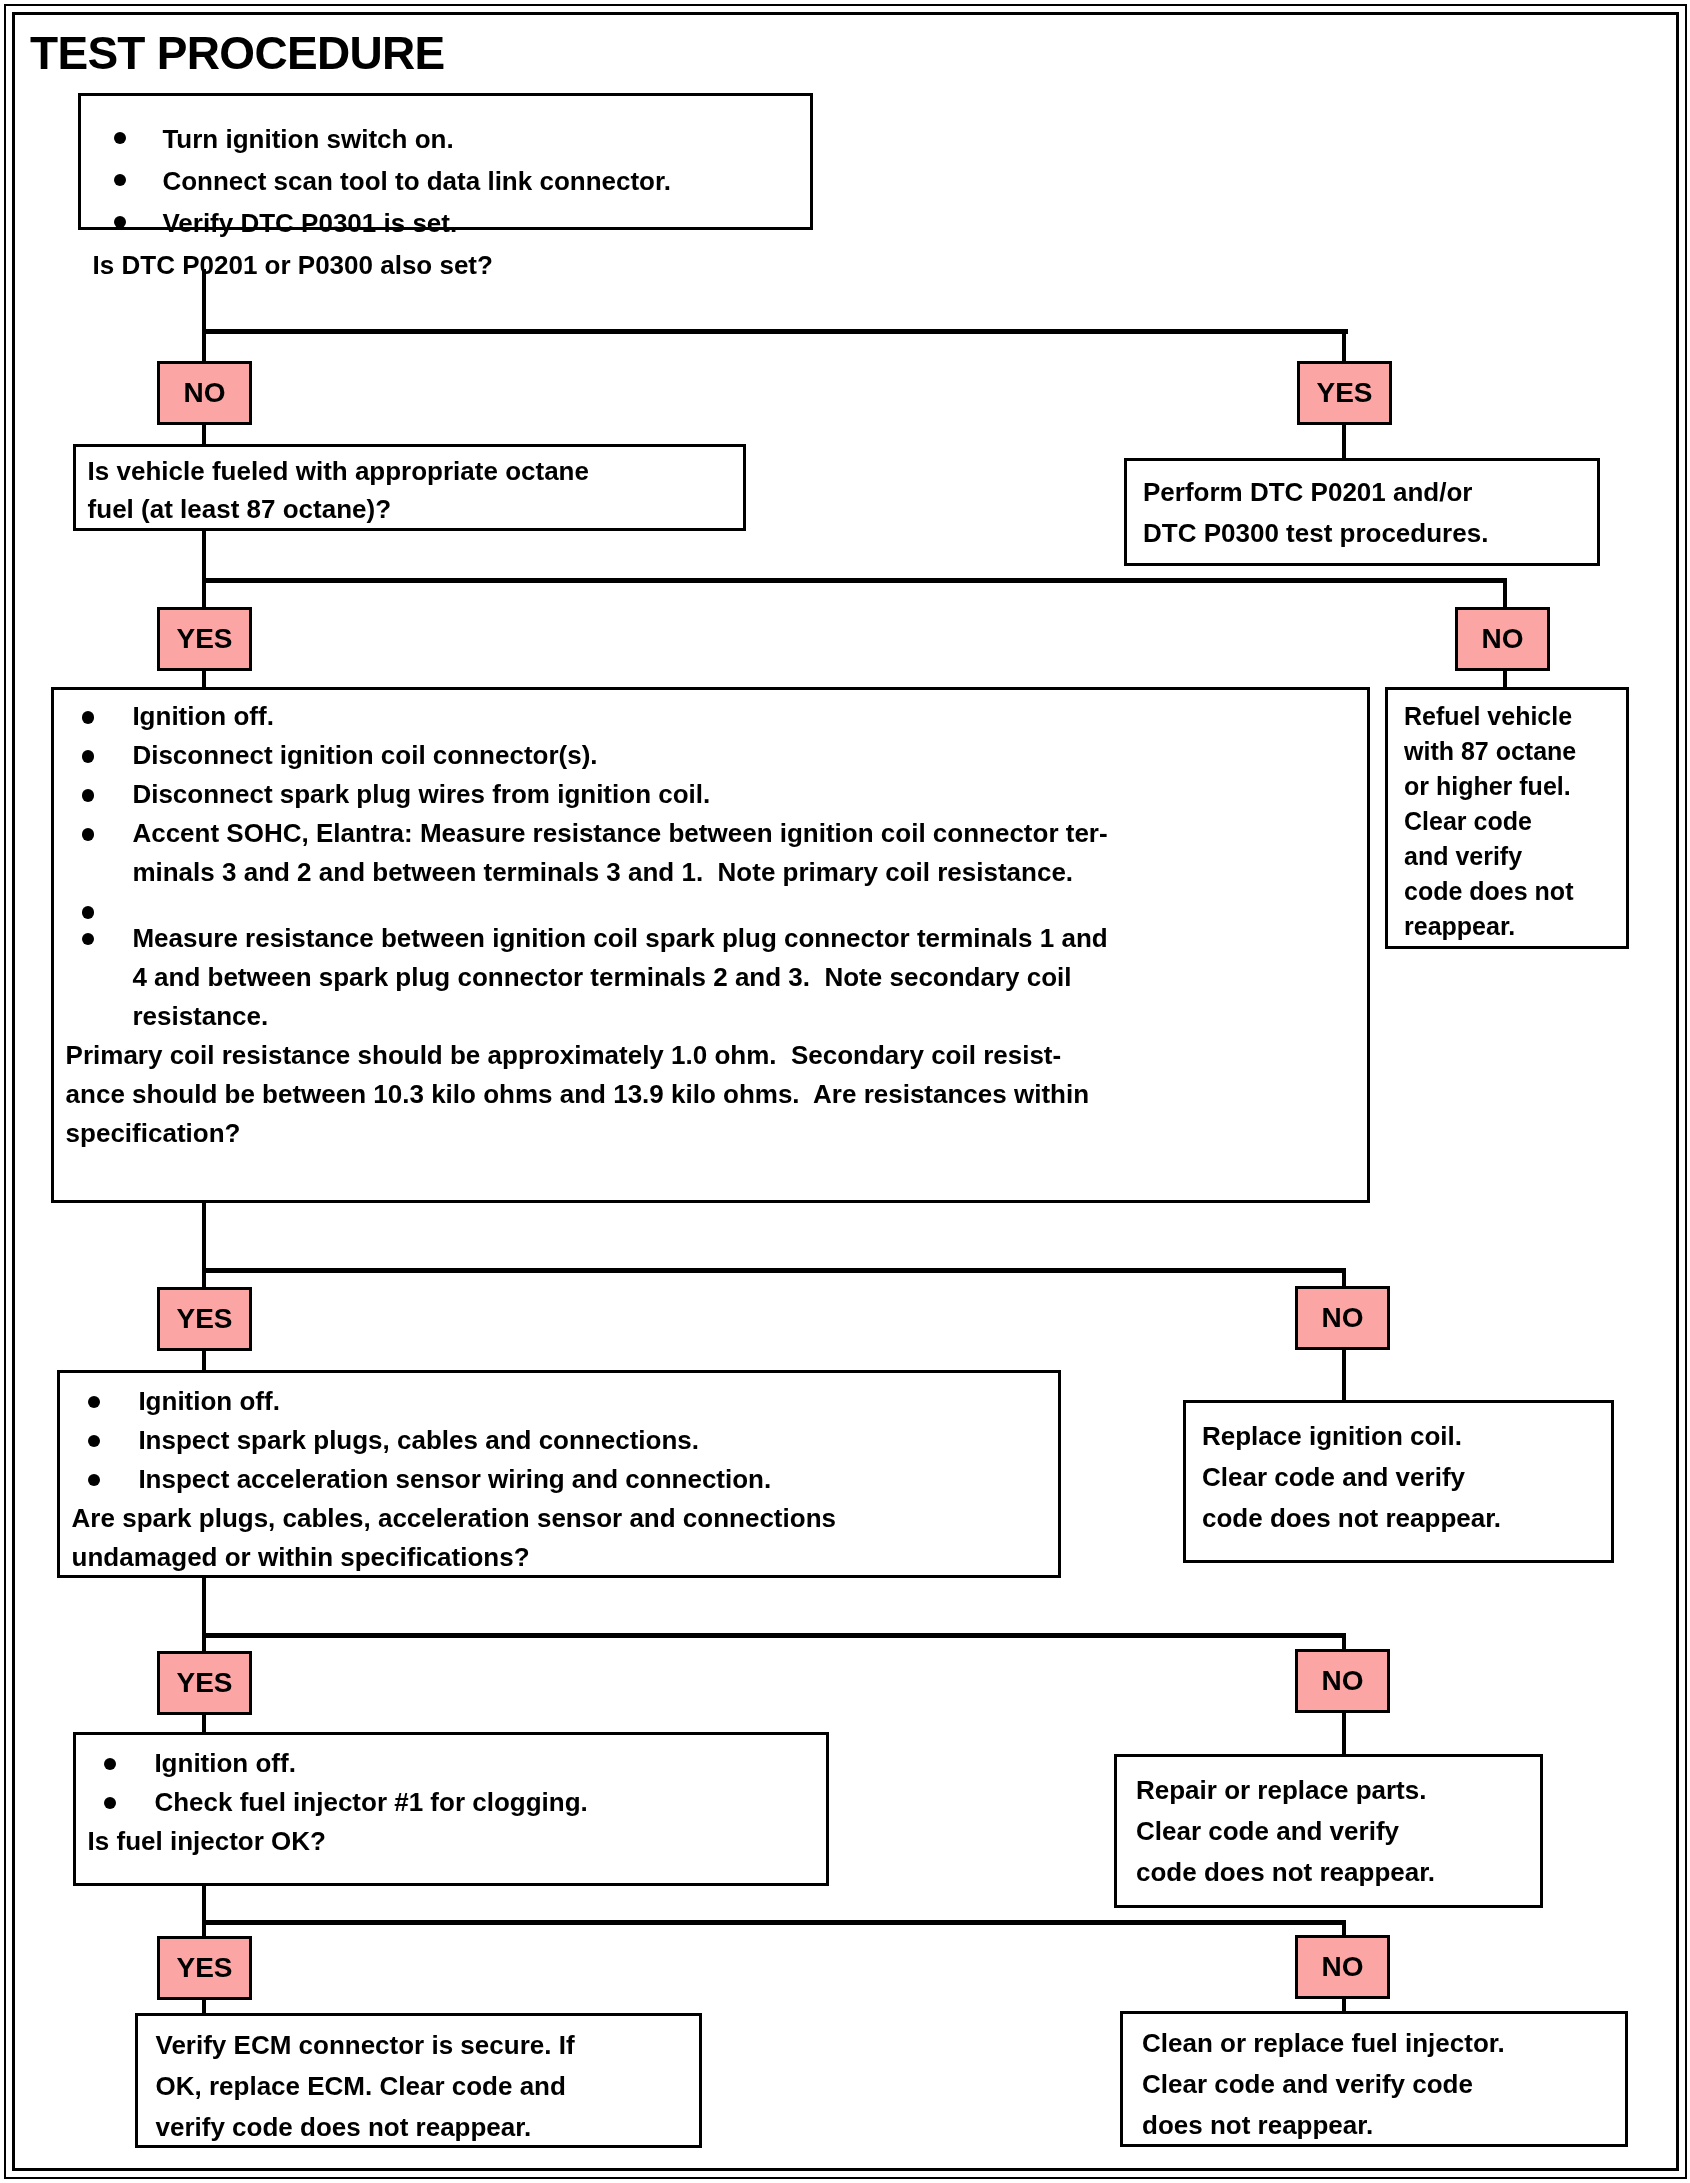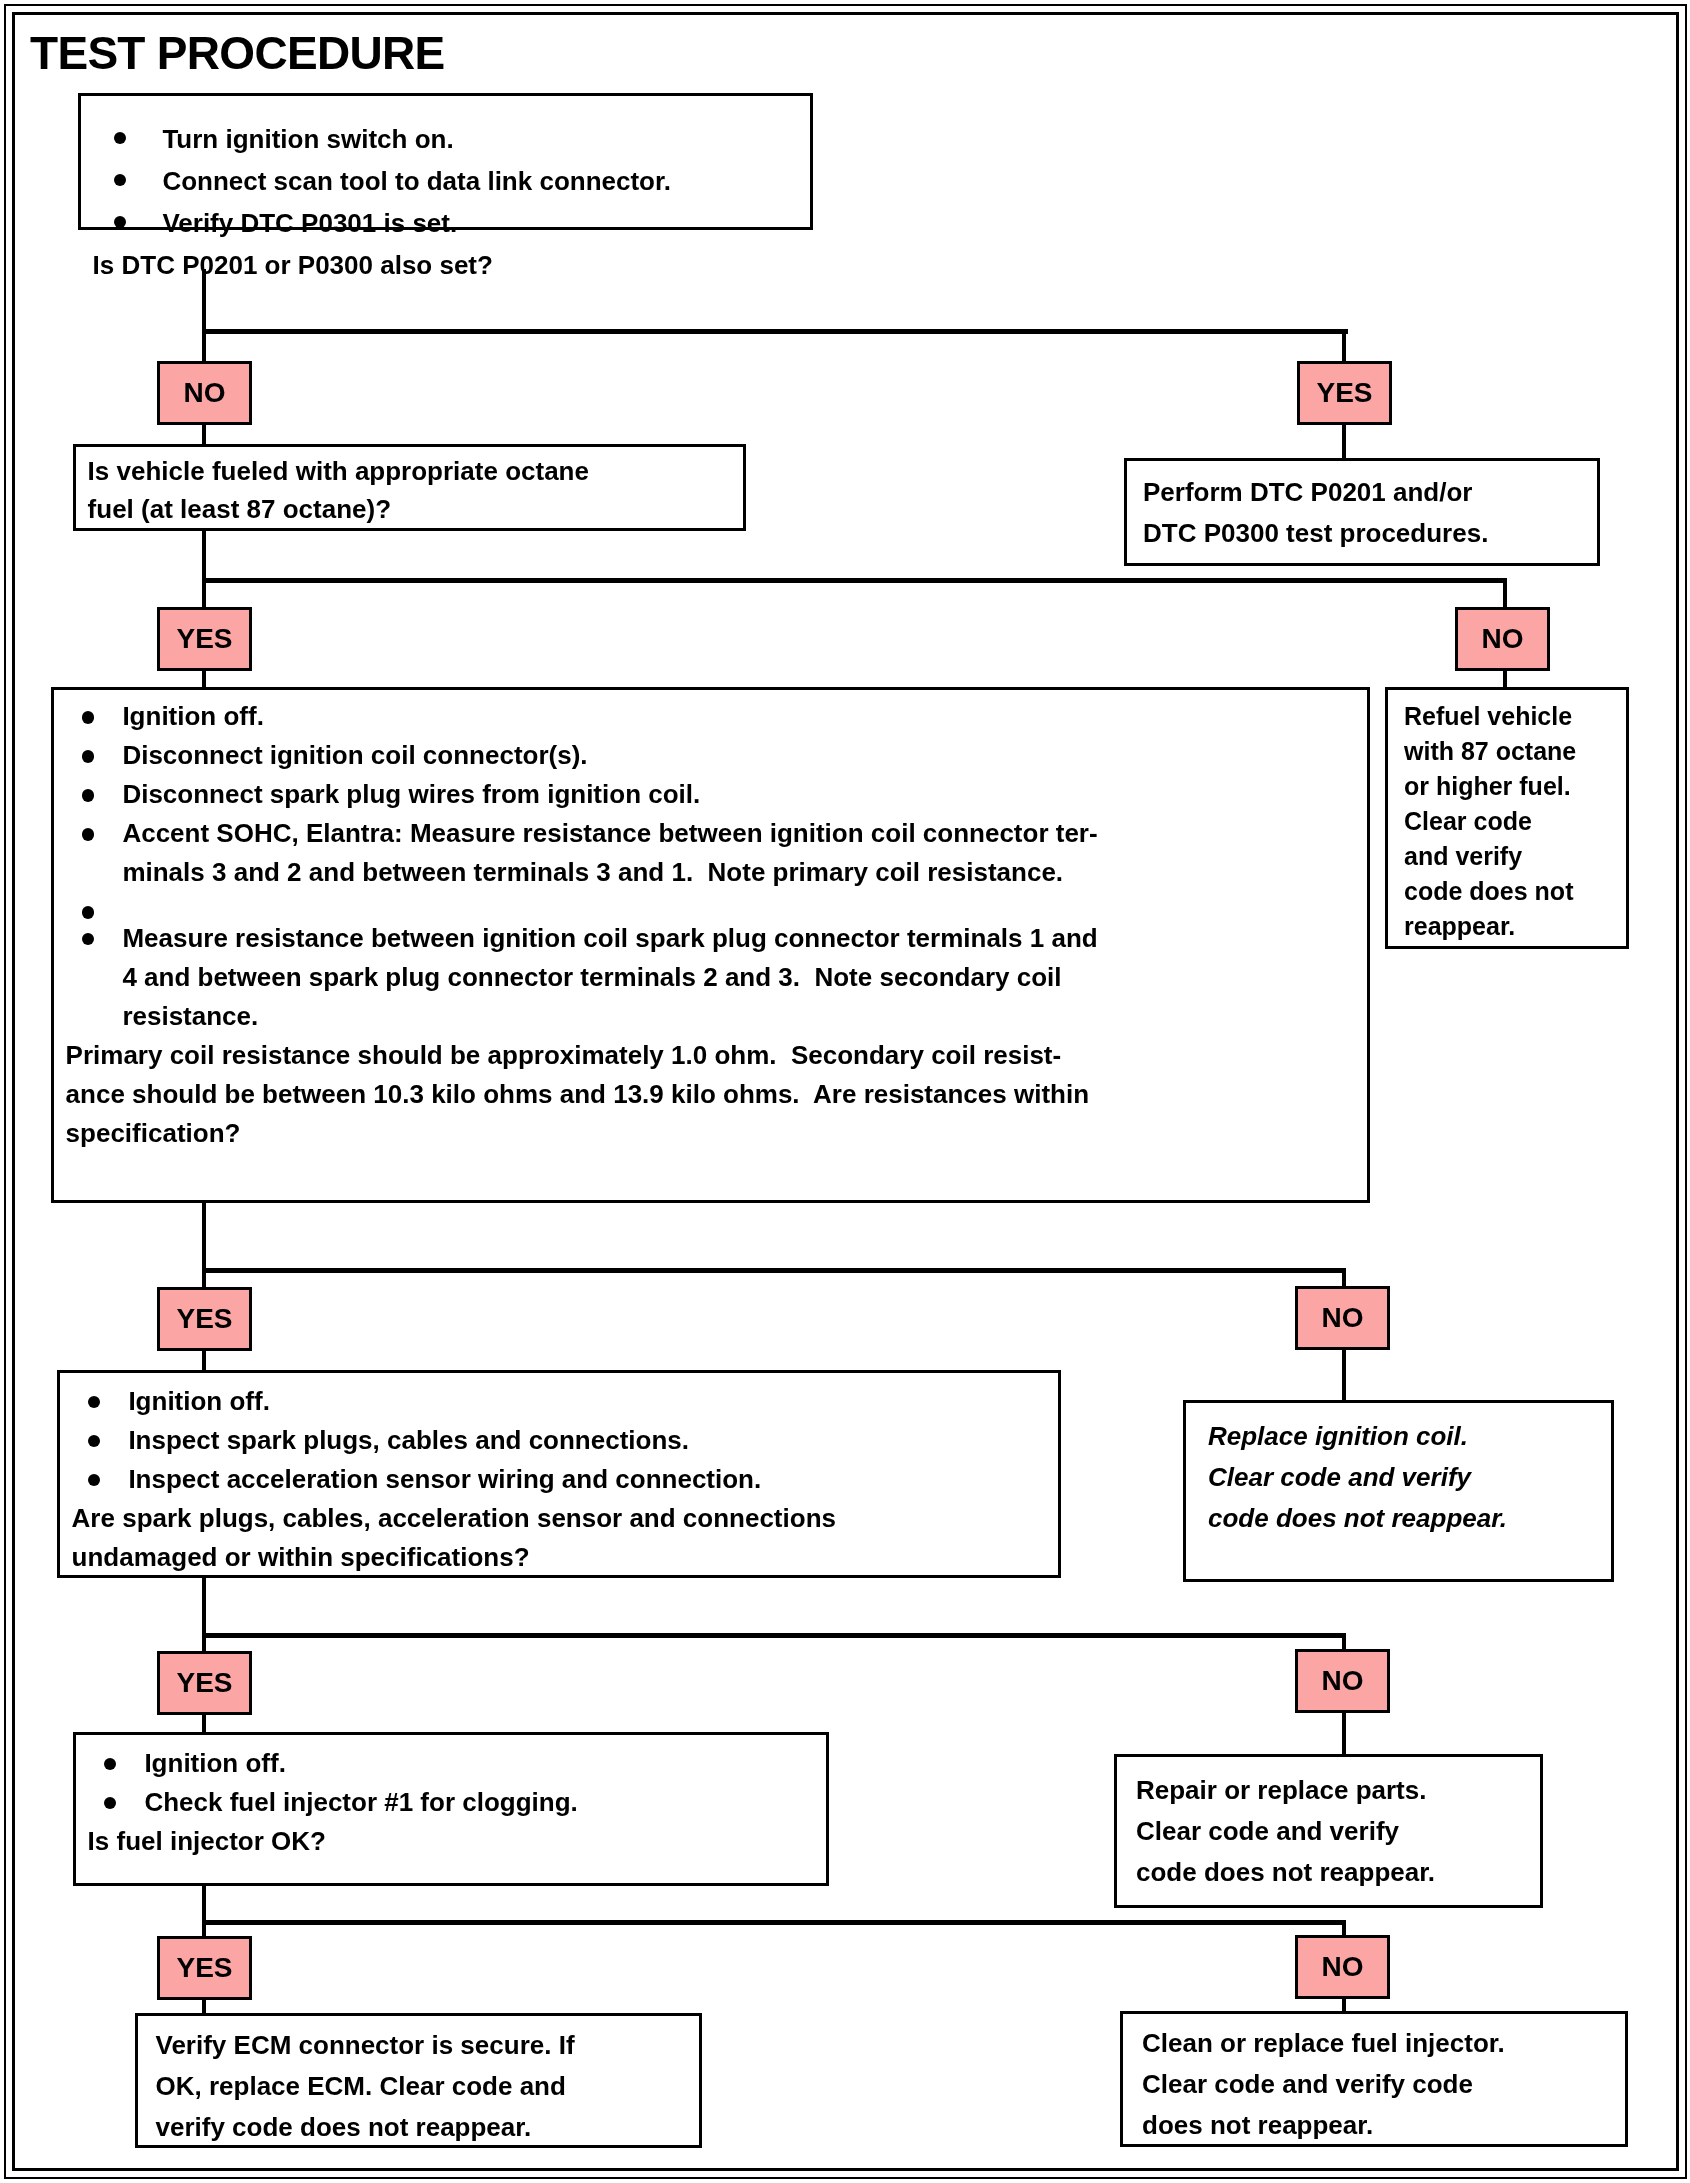--- a/index.html
+++ b/index.html
@@ -15,21 +15,21 @@
     position:absolute;left:30px;top:26px;font-size:46px;letter-spacing:-0.7px;
     white-space:nowrap;
   }
   
   .node{position:absolute;border:3.6px solid #000;background:#fff;box-sizing:border-box;font-size:26px;line-height:39px;}
   .tag{position:absolute;border:3.6px solid #000;background:#fca5a5;box-sizing:border-box;
        display:flex;align-items:center;justify-content:center;font-size:28px;}
   .hline,.vline{position:absolute;background:#000;}
   .li{display:flex;align-items:flex-start;padding-left:28px;}
   .dot{flex:0 0 12.4px;height:12.4px;border-radius:50%;background:#000;margin-top:14px;}
-  .bt{margin-left:28px;white-space:pre-wrap;}
+  .bt{margin-left:38px;white-space:pre-wrap;}
   .q{padding-left:11.6px;white-space:pre-wrap;}
   .txt{white-space:pre-wrap;}
 
   
   .box-start{left:78px;top:93px;width:735px;height:137px;padding-top:22px;}
   .box-start .li{padding-left:33px;}
   .box-start .bt{margin-left:36px;}
   .box-start{line-height:42px;}
 
   .v-a1{left:202px;top:269px;width:4.4px;height:63px;}
@@ -59,21 +59,21 @@
   .v-c1{left:202px;top:1202px;width:4.4px;height:69px;}
   .h-b3{left:202px;top:1268px;width:1144px;height:5.1px;}
   .v-c2{left:202px;top:1268px;width:4.4px;height:20.4px;}
   .v-c3{left:1342px;top:1268px;width:4.4px;height:19px;}
   .tag-yes3{left:157px;top:1287px;width:95px;height:64px;}
   .tag-no3{left:1295px;top:1286px;width:95px;height:64px;}
   .v-c4{left:202px;top:1350px;width:4.4px;height:20.4px;}
   .v-c5{left:1342px;top:1348px;width:4.4px;height:52px;}
 
   .box-inspect{left:57px;top:1370px;width:1004px;height:208px;padding-top:8.7px;}
-  .box-replacecoil{left:1183px;top:1400px;width:431px;height:182px;padding:13px 0 0 22px;line-height:41px;font-style:italic;}
+  .box-replacecoil{left:1183px;top:1400px;width:431px;height:163px;padding:13px 0 0 16px;line-height:41px;}
 
   .v-d1{left:202px;top:1577px;width:4.4px;height:60px;}
   .h-b4{left:202px;top:1633px;width:1144px;height:5.1px;}
   .v-d2{left:202px;top:1633px;width:4.4px;height:19px;}
   .v-d3{left:1342px;top:1633px;width:4.4px;height:17.5px;}
   .tag-yes4{left:157px;top:1651px;width:95px;height:64px;}
   .tag-no4{left:1295px;top:1649px;width:95px;height:64px;}
   .v-d4{left:202px;top:1713px;width:4.4px;height:20.4px;}
   .v-d5{left:1342px;top:1712px;width:4.4px;height:44px;}
 

